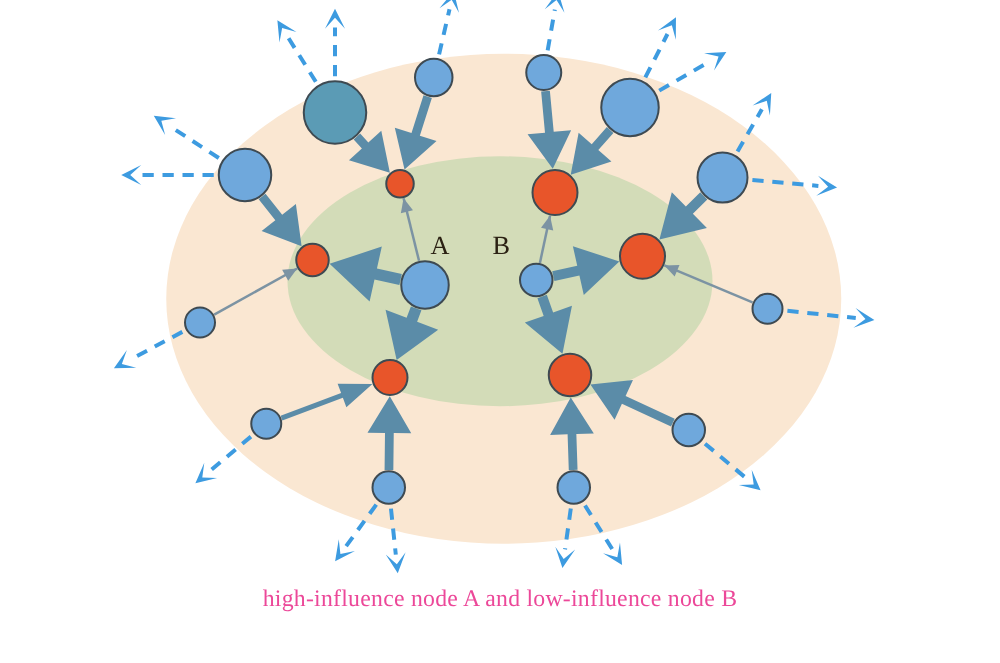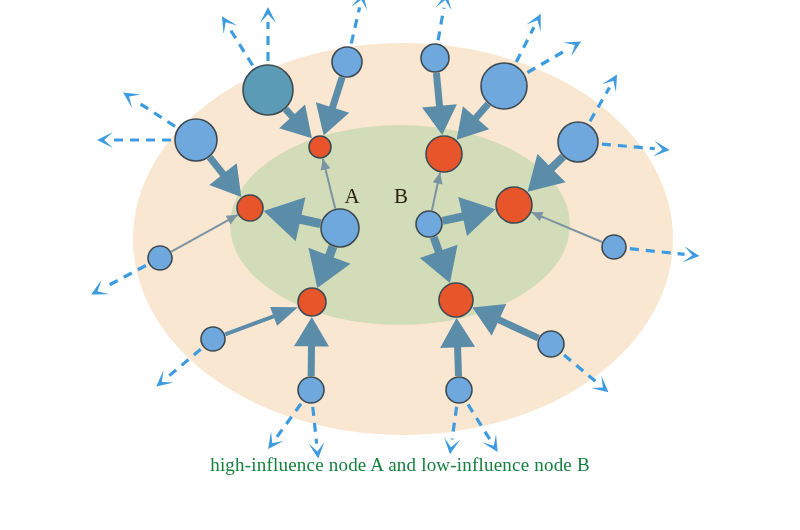--- a/index.html
+++ b/index.html
@@ -28,26 +28,26 @@
     display: block;
   }
   .node-label {
     font-family: "Liberation Serif", serif;
     font-size: 21px;
     fill: #2b2113;
   }
   #caption {
     position: absolute;
     left: 0;
-    top: 454px;
+    top: 469px;
     width: 800px;
     text-align: center;
     font-family: "Liberation Serif", serif;
     font-size: 19px;
-    color: #15803d;
+    color: #ec4899;
     letter-spacing: 0.2px;
     white-space: nowrap;
   }
 </style>
 </head>
 <body>
 
 <div id="figure-root">
 
   <svg id="network-svg" viewBox="0 0 800 530" xmlns="http://www.w3.org/2000/svg">

